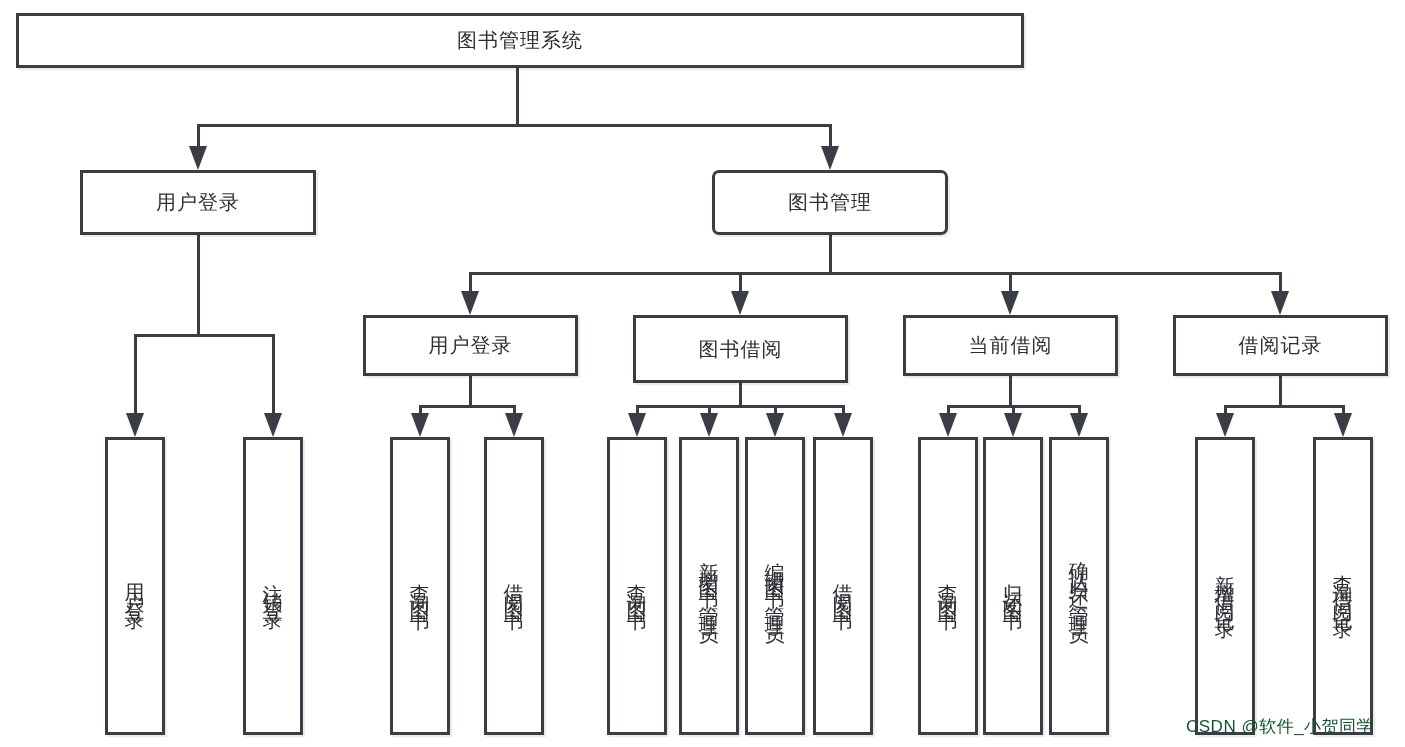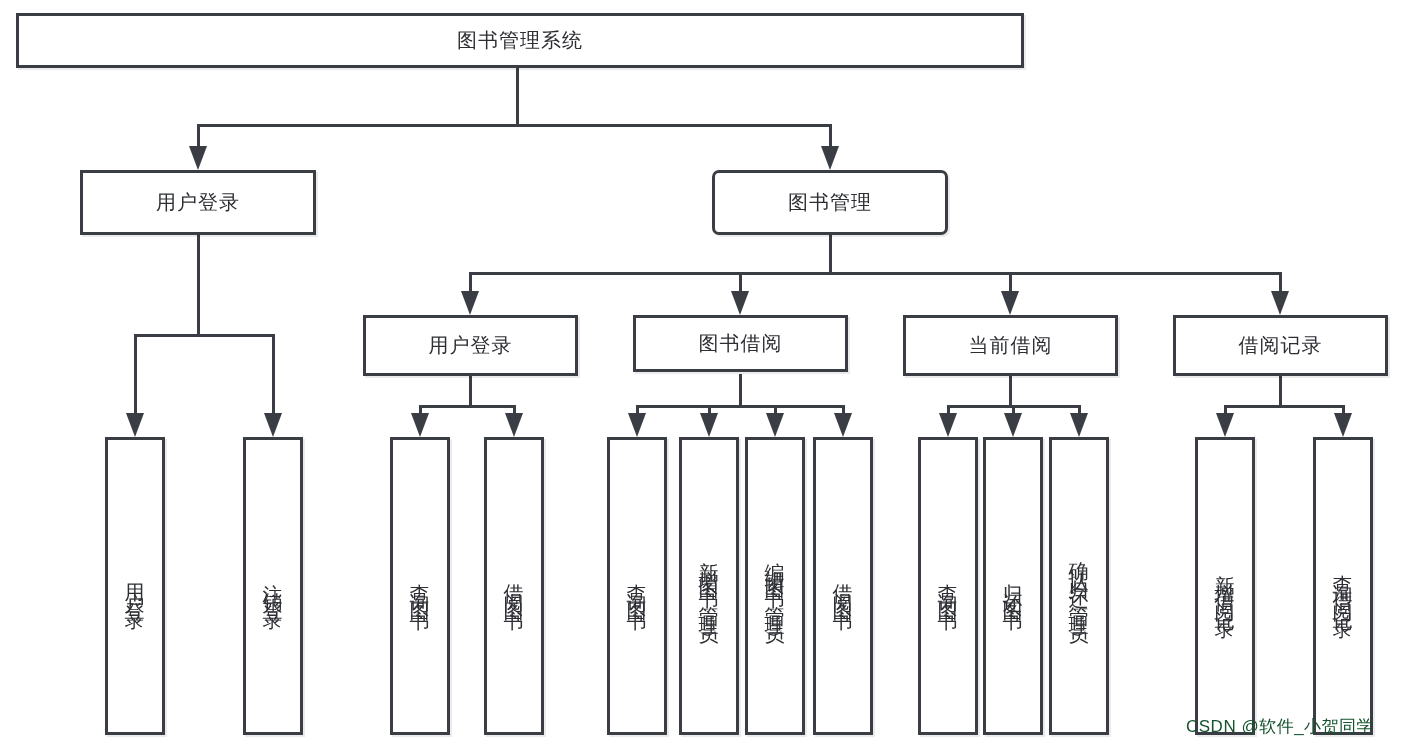--- a/index.html
+++ b/index.html
@@ -87,21 +87,21 @@
   </div>
 
   <div class="hbox" style="left:712px; top:170px; width:236px; height:65px;border-radius:7px;">
     <span>图书管理</span>
   </div>
 
   <div class="hbox" style="left:363px; top:315px; width:215px; height:61px;">
     <span>用户登录</span>
   </div>
 
-  <div class="hbox" style="left:633px; top:315px; width:215px; height:57px;">
+  <div class="hbox" style="left:633px; top:315px; width:215px; height:68px;">
     <span>图书借阅</span>
   </div>
 
   <div class="hbox" style="left:903px; top:315px; width:215px; height:61px;">
     <span>当前借阅</span>
   </div>
 
   <div class="hbox" style="left:1173px; top:315px; width:215px; height:61px;">
     <span>借阅记录</span>
   </div>

